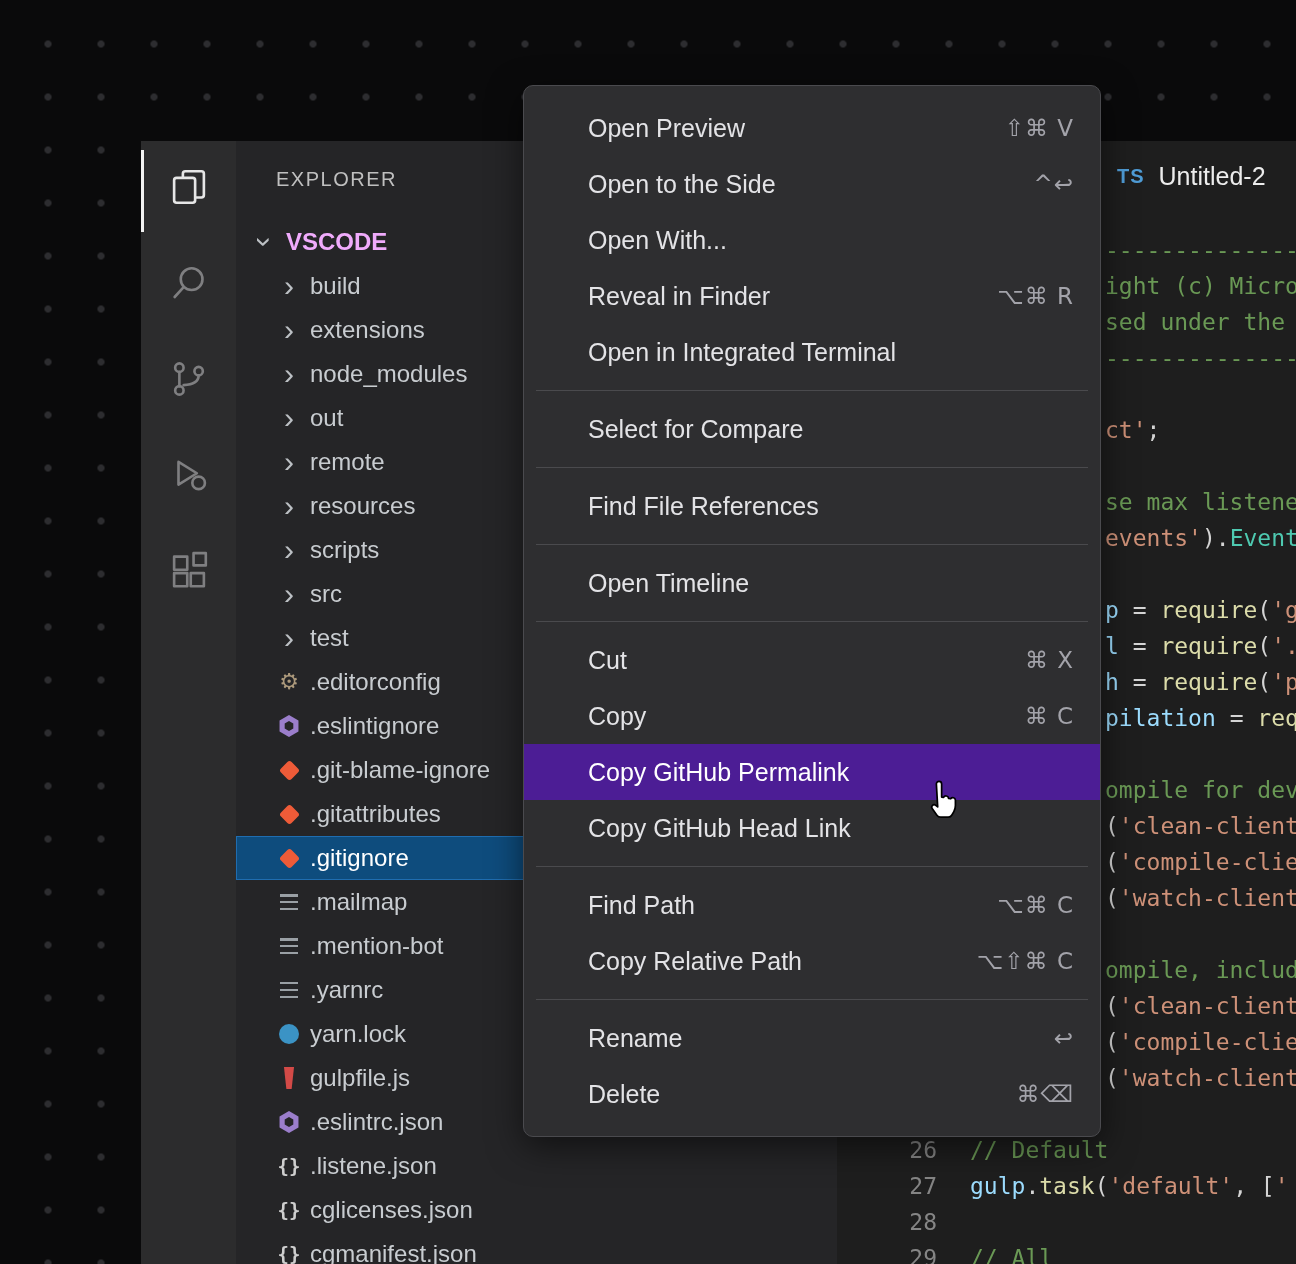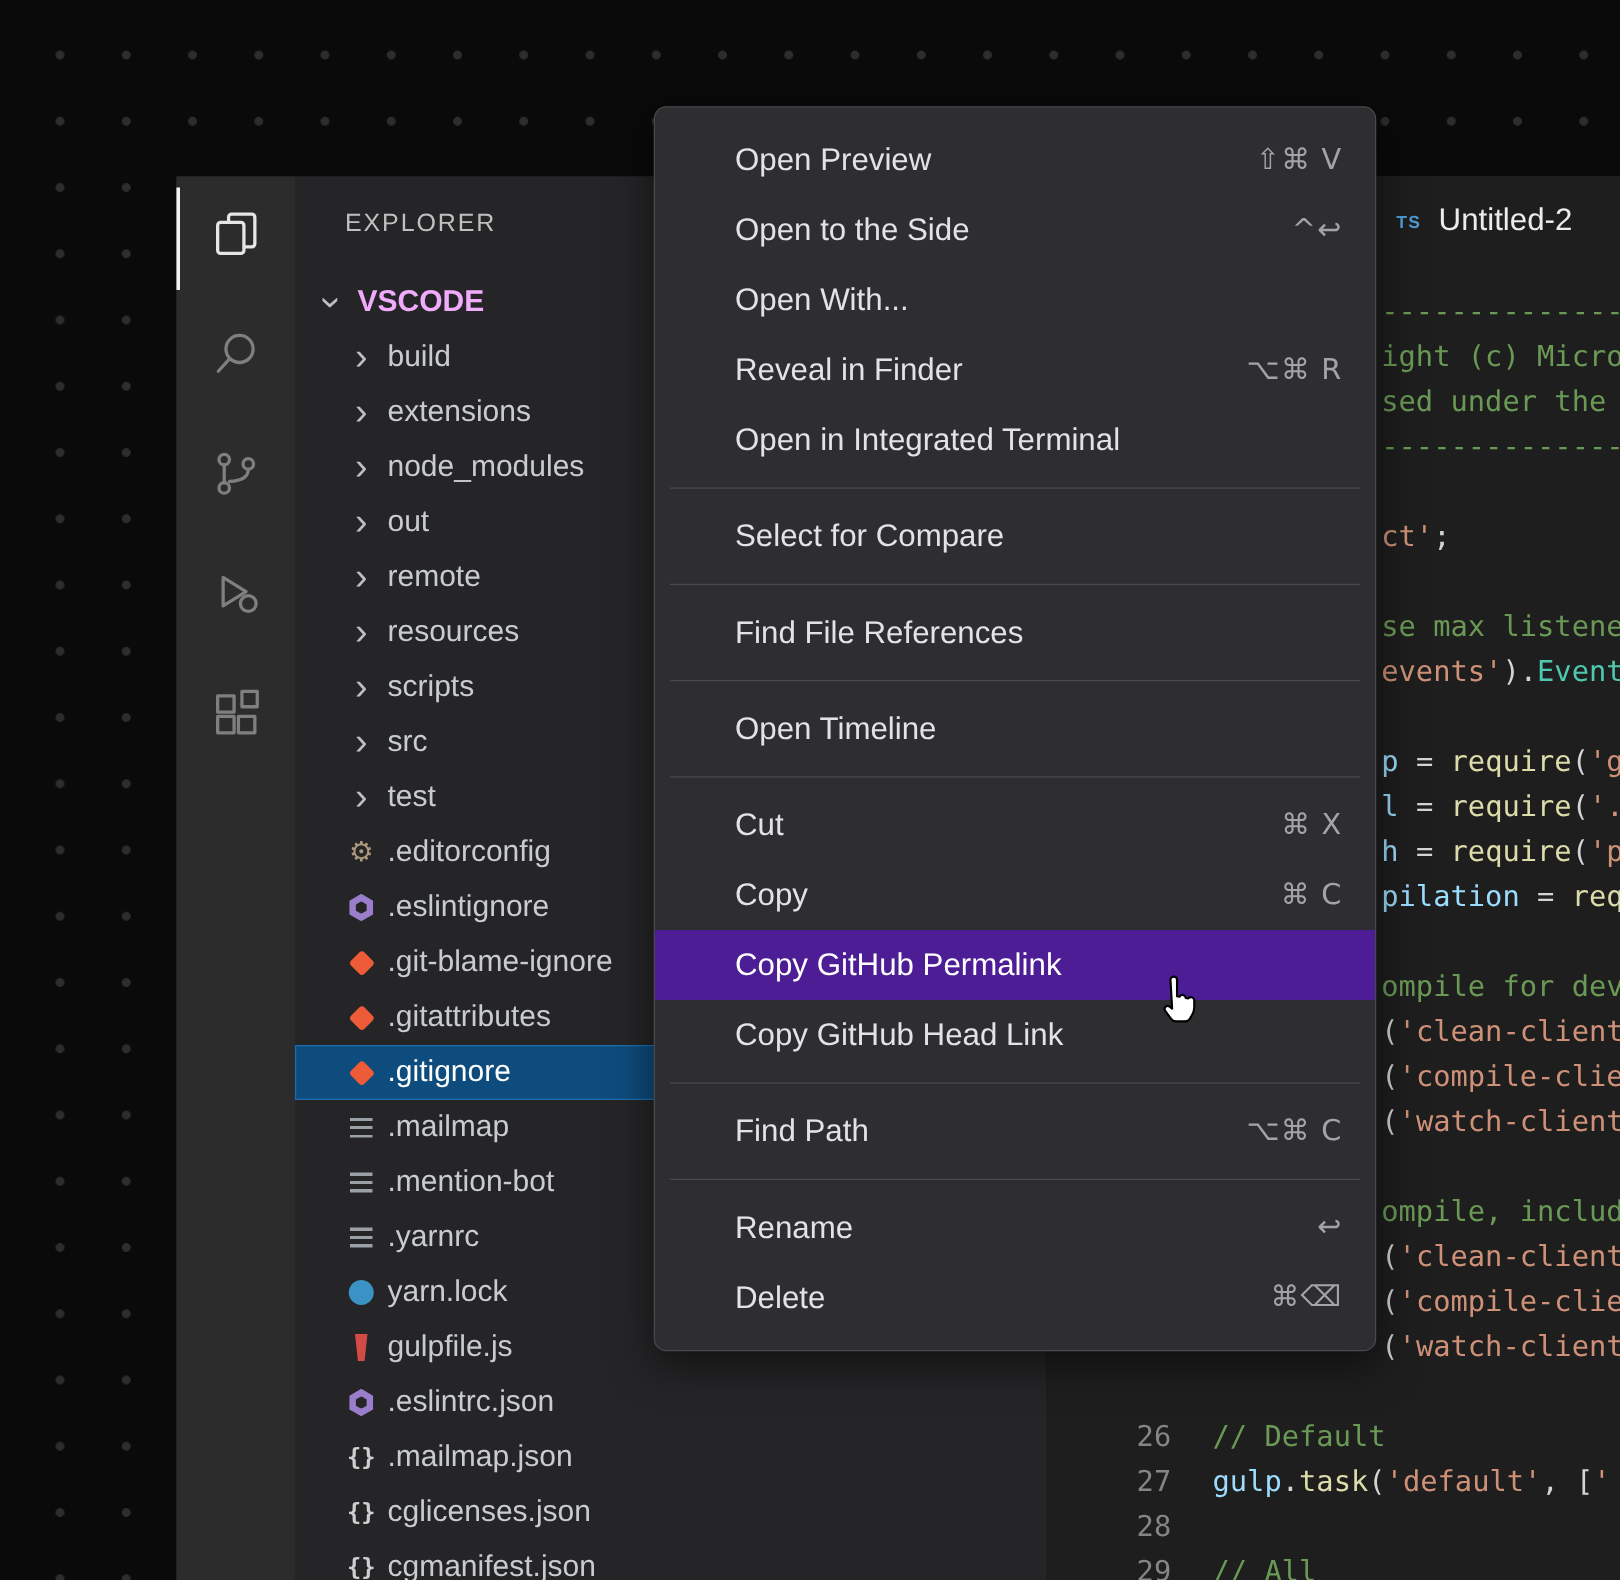--- a/index.html
+++ b/index.html
@@ -44,21 +44,21 @@
   .eslint-hex::after{ content:""; position:absolute; inset:6px; background:#252527; clip-path:polygon(50% 0,93% 25%,93% 75%,50% 100%,7% 75%,7% 25%); }
   .git-diamond{ width:15px; height:15px; background:#ee5b38; border-radius:3px; transform:rotate(45deg); }
   .config-lines{ width:18px; height:16px; background:repeating-linear-gradient(to bottom,#9aa0a5 0 2.5px,transparent 2.5px 6.8px); }
   .yarn-dot{ width:20px; height:20px; border-radius:50%; background:#3b93c5; }
   .gulp-cup{ width:12px; height:22px; background:#d34a47; clip-path:polygon(8% 0,92% 0,72% 100%,28% 100%); }
 
   
   .editor{ position:absolute; left:696px; top:0; right:0; bottom:0; background:#1e1e1e; }
   .tabbar{ position:absolute; left:0; right:0; top:0; height:71px; background:#252527; }
   .tab{ position:absolute; left:250px; right:0; top:0; bottom:0; background:#1e1e1e; display:flex; align-items:center; padding-left:30px; gap:14px; }
-  .tab-badge{ color:#4f9cd6; font-weight:bold; font-size:14px; letter-spacing:1px; }
+  .tab-badge{ color:#4f9cd6; font-weight:bold; font-size:20px; letter-spacing:1px; }
   .tab-title{ color:#ececec; font-size:25px; }
   .code{ position:absolute; left:0; right:0; top:71px; bottom:0; overflow:hidden;
          font-family:"DejaVu Sans Mono",monospace; font-size:23px; line-height:36px; }
   .frag{ position:absolute; left:268px; white-space:pre; }
   .gnum{ position:absolute; left:16px; width:84px; text-align:right; color:#858585; white-space:pre; }
   .cline{ position:absolute; left:133px; white-space:pre; }
   .tok-comment{ color:#6a9955; }
   .tok-string{ color:#ce9178; }
   .tok-plain{ color:#d4d4d4; }
   .tok-var{ color:#9cdcfe; }
@@ -233,21 +233,21 @@
       <div class="row">
           <span class="fic">
             <span class="eslint-hex"></span>
           </span>
           <span class="rlabel">.eslintrc.json</span>
         </div>
       <div class="row">
           <span class="fic">
             <span class="g-json">{}</span>
           </span>
-          <span class="rlabel">.mailmap.json</span>
+          <span class="rlabel">.listene.json</span>
         </div>
       <div class="row">
           <span class="fic">
             <span class="g-json">{}</span>
           </span>
           <span class="rlabel">cglicenses.json</span>
         </div>
       <div class="row">
           <span class="fic">
             <span class="g-json">{}</span>
@@ -344,20 +344,24 @@
       <span>Copy GitHub Permalink</span>
     </div>
   <div class="menu-item">
       <span>Copy GitHub Head Link</span>
     </div>
   <div class="msep"></div>
   <div class="menu-item">
       <span>Find Path</span>
       <span class="mshortcut">⌥⌘ C</span>
     </div>
+  <div class="menu-item">
+      <span>Copy Relative Path</span>
+      <span class="mshortcut">⌥⇧⌘ C</span>
+    </div>
   <div class="msep"></div>
   <div class="menu-item">
       <span>Rename</span>
       <span class="mshortcut">↩</span>
     </div>
   <div class="menu-item">
       <span>Delete</span>
       <span class="mshortcut">⌘⌫</span>
     </div>
 </div>

